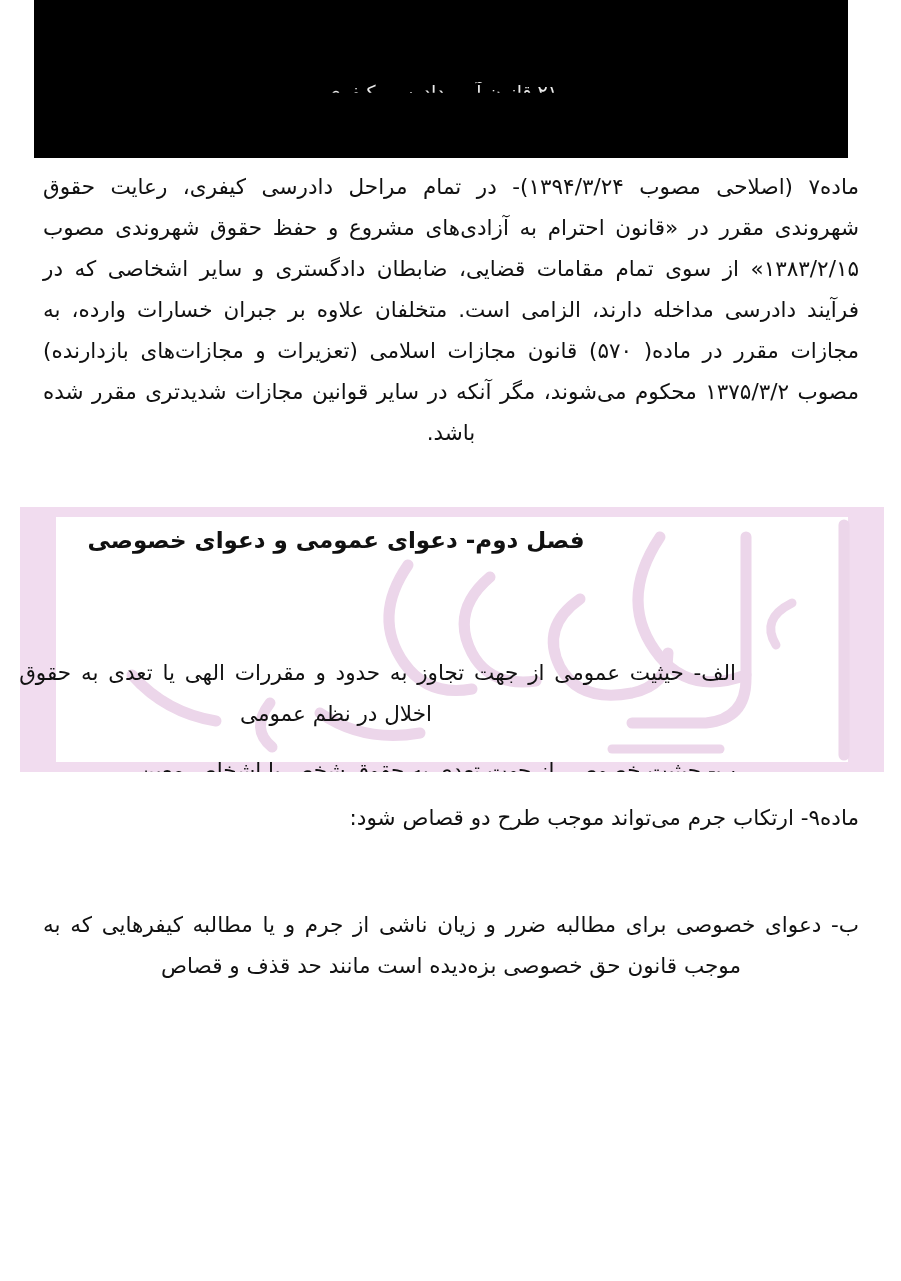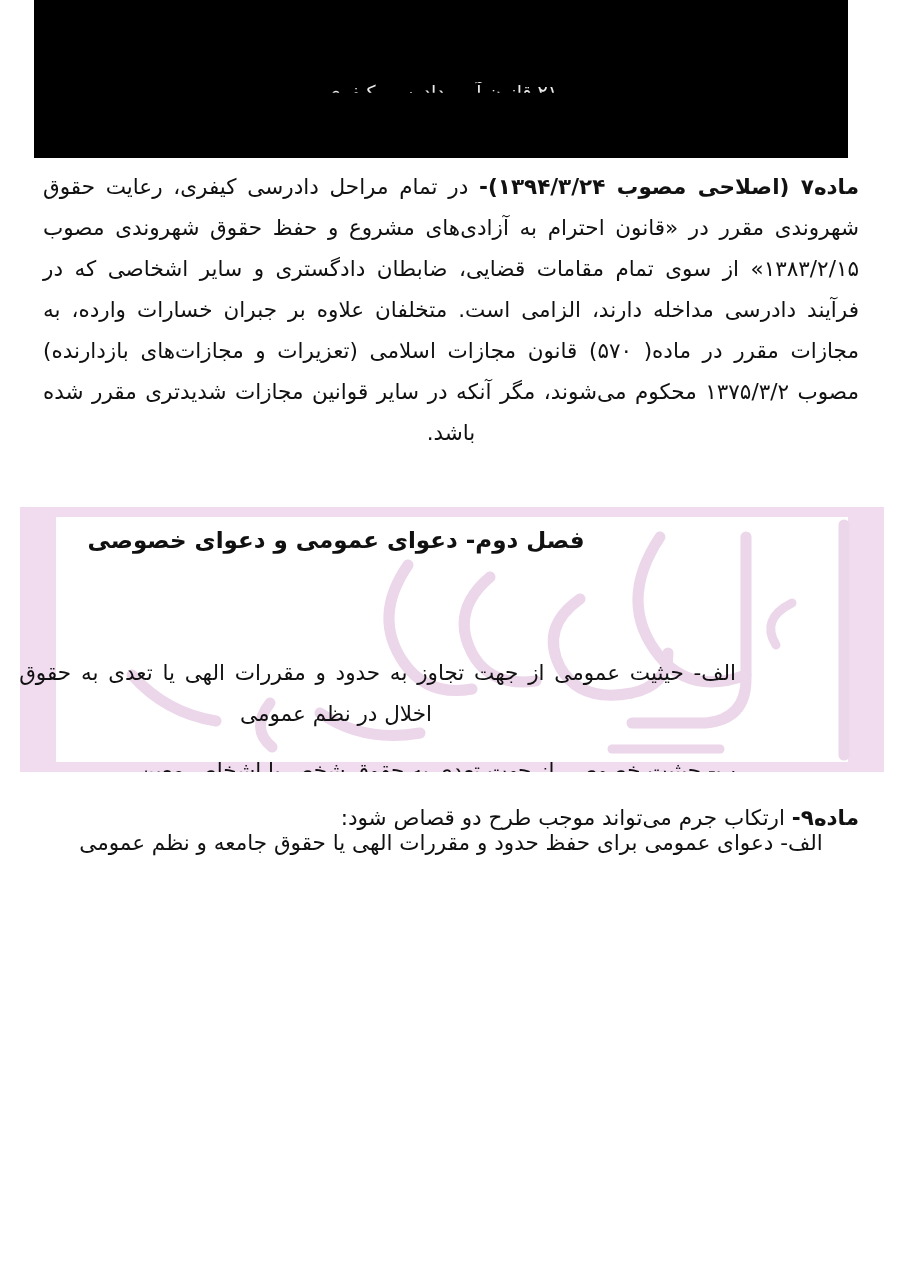--- a/index.html
+++ b/index.html
@@ -69,21 +69,21 @@
     direction: rtl;
     text-align: justify;
     text-align-last: center;
     color: #111111;
     font-size: 21.5px;
     line-height: 41px;
   }
   .para.lastleft { text-align-last: right; margin-top: 16px; }
 
   .para b, .lead {
-    font-weight: bold;
+    font-weight: normal;
   }
 
   
   .highlight-band {
     position: absolute;
     left: 20px;
     top: 507px;
     width: 864px;
     height: 265px;
     background: #f1dcef;
@@ -186,20 +186,20 @@
         <div class="para lastleft" style="right:22px; width:800px; top:227px;">
           <span>ب- حیثیت خصوصی از جهت تعدی به حقوق شخص یا اشخاص معین</span>
         </div>
       </div>
     </div>
 
     <div class="para lastleft" style="top:781px;">
       <b>ماده۹-</b><span> ارتکاب جرم می‌تواند موجب طرح دو قصاص شود:</span>
     </div>
 
-    <div class="para" style="top:822px;">
-      <span>الف- دعوای عمومی برای حفظ حدود و مقررات الهی یا حقوق جامعه و نظم عمومی</span>
-    </div>
-
+
+    <div class="para" style="top:904px;">
+      <span>ب- دعوای خصوصی برای مطالبه ضرر و زیان ناشی از جرم و یا مطالبه کیفرهایی که به موجب قانون حق خصوصی بزه‌دیده است مانند حد قذف و قصاص</span>
+    </div>
 
 
   </div>
 </div>
 
 </body></html>

